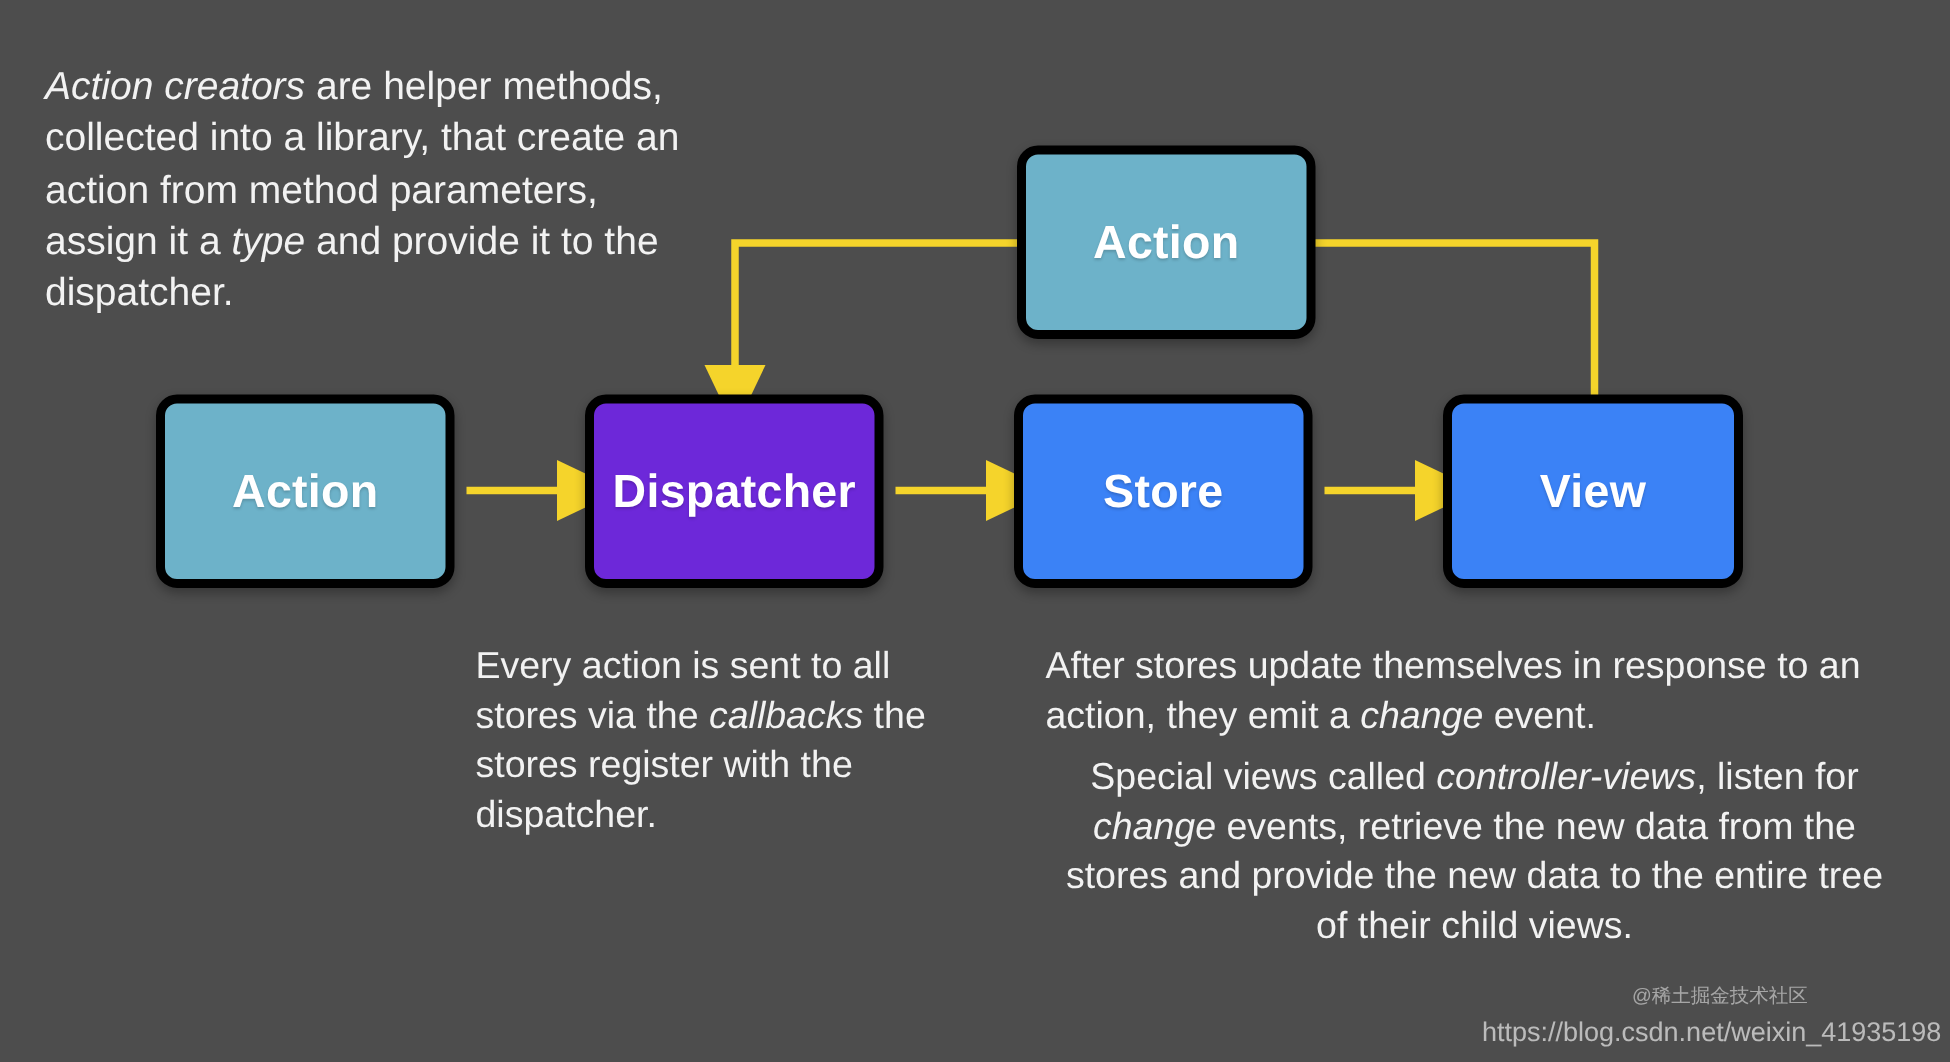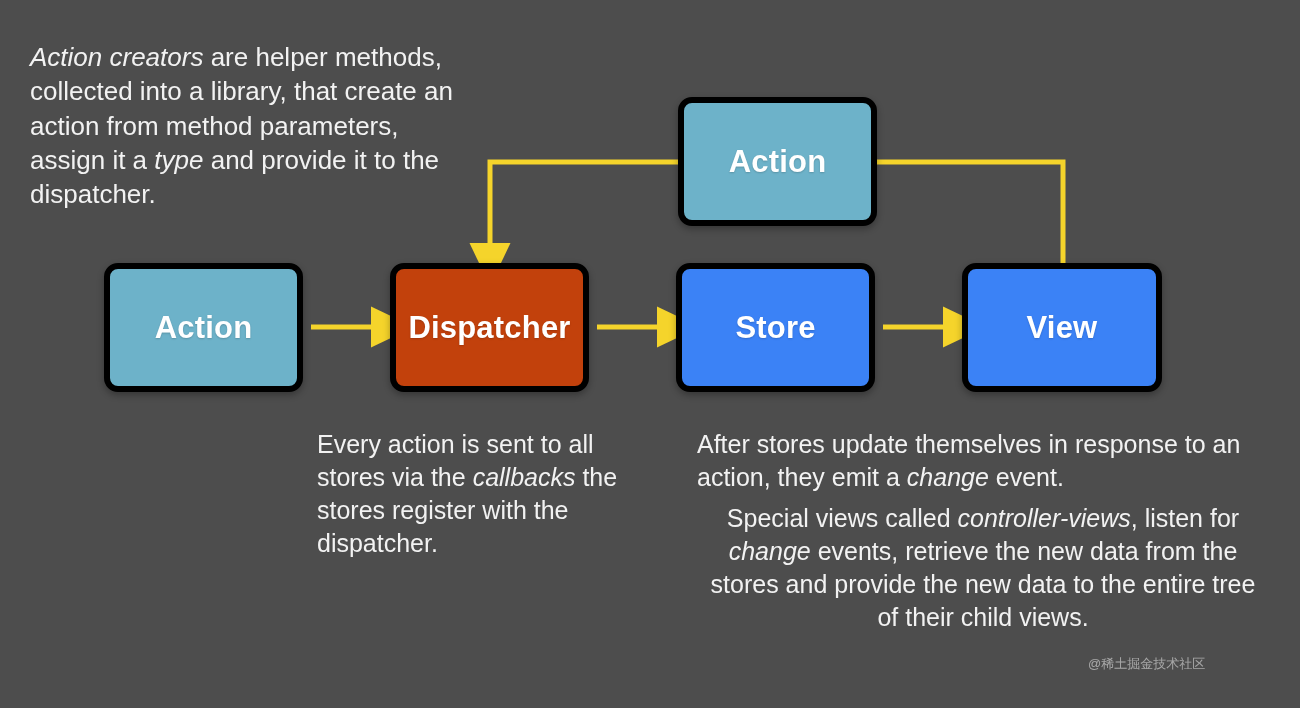--- a/index.html
+++ b/index.html
@@ -119,21 +119,21 @@
   </svg>
 
   <div class="node node-action-top" style="background:#6db2c9">
     <span class="node-label">Action</span>
   </div>
 
   <div class="node node-action-left" style="background:#6db2c9">
     <span class="node-label">Action</span>
   </div>
 
-  <div class="node node-dispatcher" style="background:#c2410c">
+  <div class="node node-dispatcher" style="background:#6d28d9">
     <span class="node-label">Dispatcher</span>
   </div>
 
   <div class="node node-store" style="background:#3b82f6">
     <span class="node-label">Store</span>
   </div>
 
   <div class="node node-view" style="background:#3b82f6">
     <span class="node-label">View</span>
   </div>
@@ -149,14 +149,15 @@
   <div class="para para-store">
     <p>
       <span><span>After stores update themselves in response to an action, they emit a </span><i>change</i><span> event.</span></span>
     </p>
     <p>
       <span><span>Special views called </span><i>controller-views</i><span>, listen for </span><i>change</i><span> events, retrieve the new data from the stores and provide the new data to the entire tree of their child views.</span></span>
     </p>
   </div>
 
   <div class="watermark wm-community">@稀土掘金技术社区</div>
+  <div class="watermark wm-url">https://blog.csdn.net/weixin_41935198</div>
 
 </div>
 
 </body></html>

